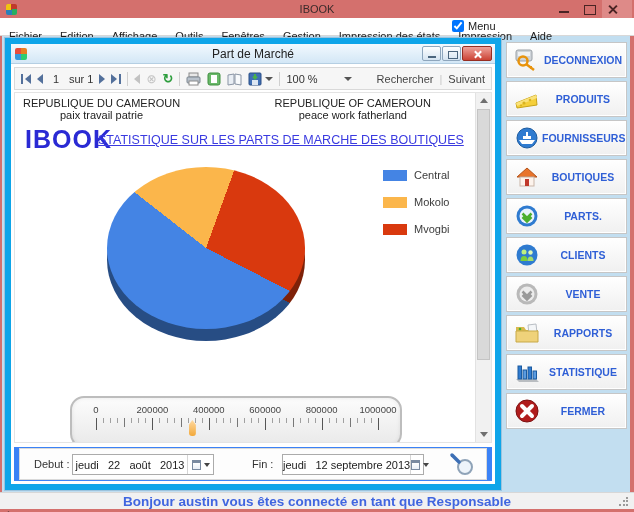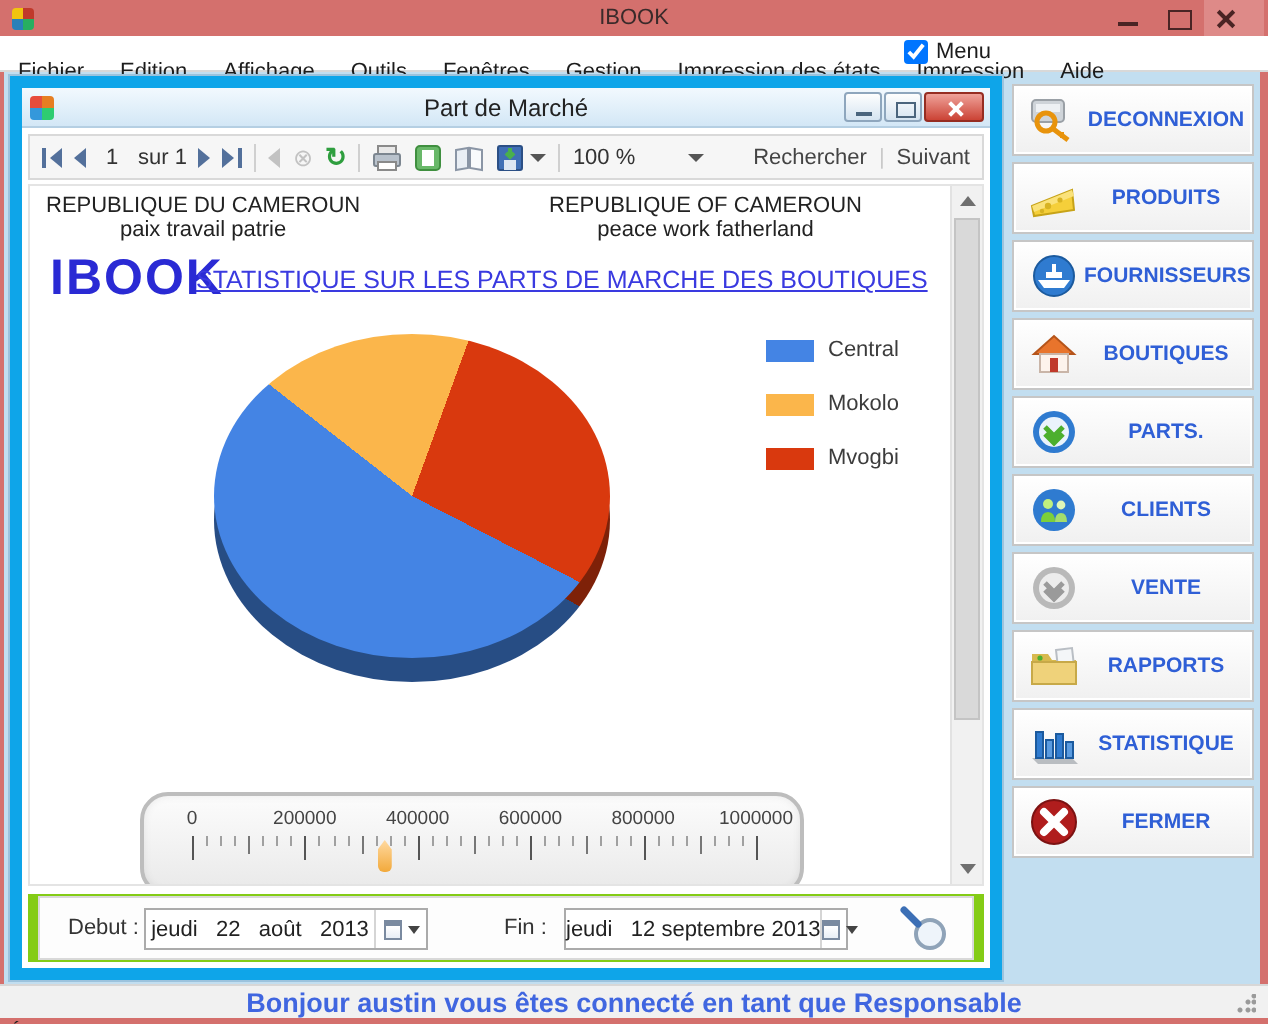--- a/index.html
+++ b/index.html
@@ -99,21 +99,21 @@
     background:linear-gradient(#fcfcfc,#e9e9e9); box-shadow:inset 0 0 4px rgba(0,0,0,.08); }
   .g-scale { position:absolute; left:24px; top:0; width:282px; height:100%; }
   .g-label { position:absolute; top:6px; transform:translateX(-50%); font-size:9.5px; color:#444; }
   .g-tick { position:absolute; top:20px; width:1px; background:#999; }
   .g-pointer { position:absolute; top:22px; width:7px; height:16px;
     clip-path:polygon(50% 0,100% 30%,100% 100%,0 100%,0 30%);
     border-radius:0 0 3px 3px; }
 
   
   .datebar { position:absolute; left:3px; right:3px; bottom:3px; height:34px;
-    background:#84cc16; }
+    background:#3b82f6; }
   .date-panel { position:absolute; left:5px; right:5px; top:1px; bottom:1px;
     background:#fdfdfd; border:1px solid #d9d9d9; }
   .flabel { position:absolute; top:9px; font-size:11px; color:#333; }
   .dtp { position:absolute; top:5px; height:21px; background:#fff; border:1px solid #ababab;
     display:flex; align-items:center; font-size:11px; color:#222; }
   .dtp-text { flex:1; text-align:center; white-space:pre; }
   .dtp-cal { width:26px; height:100%; border-left:1px solid #d5d5d5;
     display:flex; align-items:center; justify-content:center; gap:3px; }
   .cal-ic { width:9px; height:10px; border:1px solid #7a8aa0; border-top:3px solid #7a8aa0;
     background:linear-gradient(#fff,#e8eef6); }

